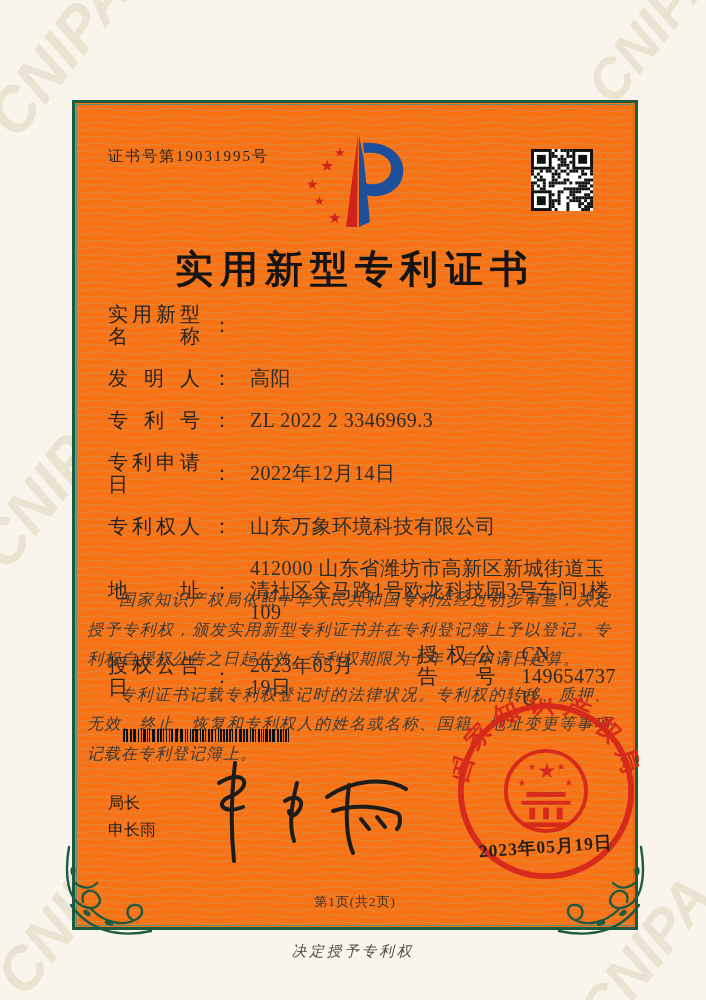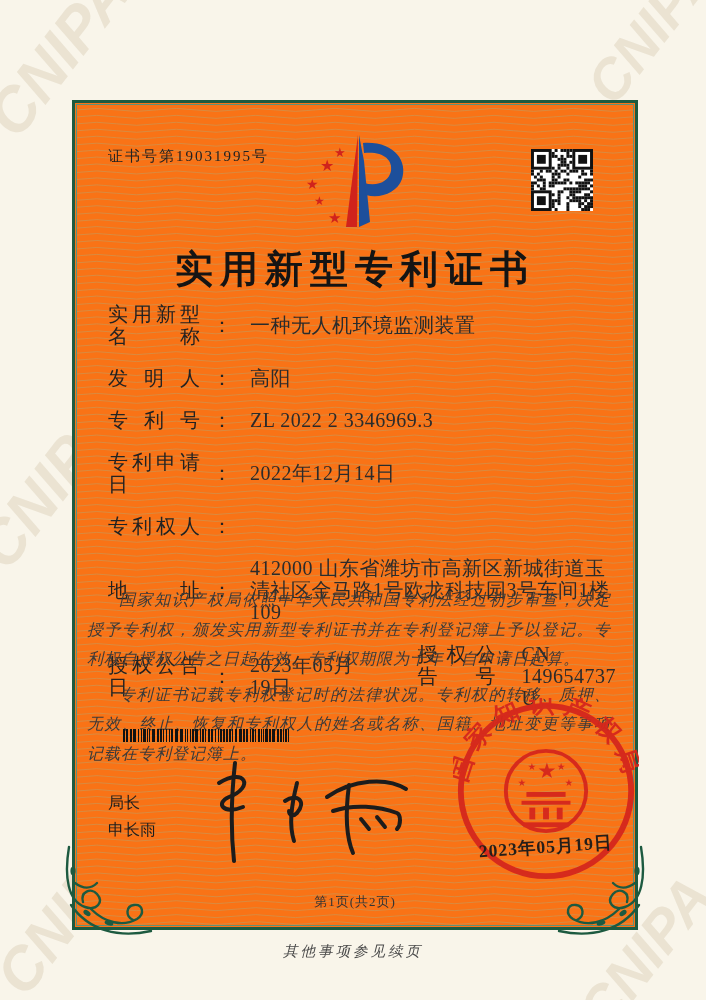--- a/index.html
+++ b/index.html
@@ -391,40 +391,40 @@
       <rect x="54" y="60" width="3" height="3" fill="#111"></rect>
       <rect x="57" y="60" width="3" height="3" fill="#111"></rect>
     </svg>
 
   <div class="title">实用新型专利证书</div>
 
   <div class="fields">
     <div class="frow">
       <span class="flabel">实用新型名称</span>
       <span class="fsep">：</span>
-      <span class="fval">一种无人机环境监测装置</span>
     </div>
     <div class="frow">
       <span class="flabel">发明人</span>
       <span class="fsep">：</span>
       <span class="fval">高阳</span>
     </div>
     <div class="frow">
       <span class="flabel">专利号</span>
       <span class="fsep">：</span>
       <span class="fval">ZL 2022 2 3346969.3</span>
     </div>
     <div class="frow">
       <span class="flabel">专利申请日</span>
       <span class="fsep">：</span>
       <span class="fval">2022年12月14日</span>
     </div>
     <div class="frow">
       <span class="flabel">专利权人</span>
       <span class="fsep">：</span>
+      <span class="fval">山东万象环境科技有限公司</span>
     </div>
     <div class="frow">
       <span class="flabel">地址</span>
       <span class="fsep">：</span>
       <span class="fval addr">412000 山东省潍坊市高新区新城街道玉清社区金马路1号欧龙科技园3号车间1楼109</span>
     </div>
     <div class="frow">
       <span class="flabel">授权公告日</span>
       <span class="fsep">：</span>
       <span class="fval">2023年05月19日</span>
@@ -540,13 +540,13 @@
     <rect x="75" y="96" width="40" height="5"></rect>
     <rect x="70" y="105" width="50" height="4"></rect>
     <rect x="78" y="112" width="6" height="12"></rect>
     <rect x="92" y="112" width="6" height="12"></rect>
     <rect x="106" y="112" width="6" height="12"></rect>
     <rect x="72" y="127" width="46" height="5"></rect>
   </g>
   <text x="95" y="158" text-anchor="middle" font-size="18" font-weight="bold" fill="#1a1a1a" letter-spacing="1" transform="rotate(-4 95 158)" font-family="'Liberation Serif','DejaVu Serif',serif">2023年05月19日</text>
 </svg>
 
-<div class="footer-note">其他事项参见续页</div>
+<div class="footer-note">决定授予专利权</div>
 
 </body></html>

